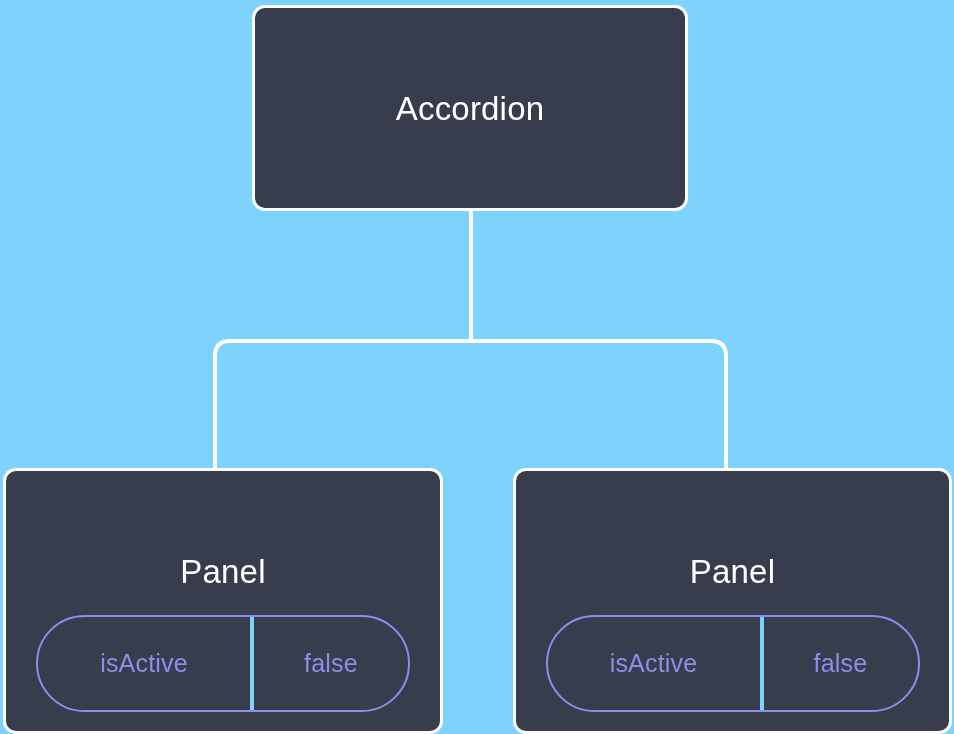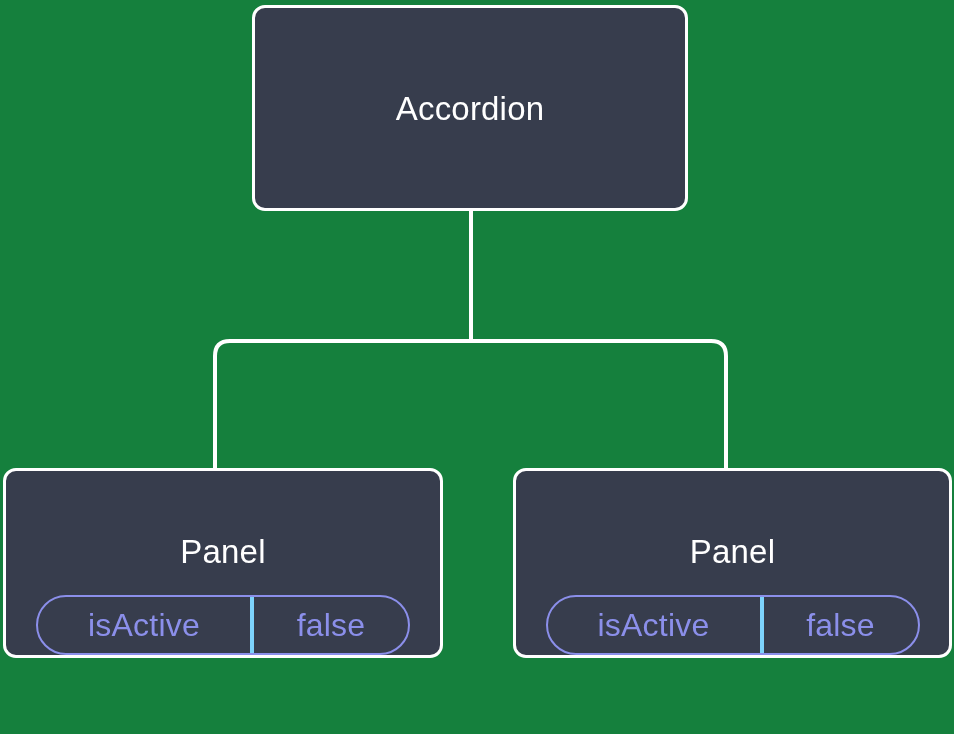--- a/index.html
+++ b/index.html
@@ -9,21 +9,21 @@
   body {
     width: 954px;
     height: 734px;
     overflow: hidden;
     font-family: "Liberation Sans", sans-serif;
   }
   #canvas {
     position: relative;
     width: 954px;
     height: 734px;
-    background: #15803d;
+    background: #7dd3fc;
     overflow: hidden;
   }
 
   
   #edges {
     position: absolute;
     left: 0;
     top: 0;
     width: 954px;
     height: 734px;
@@ -54,21 +54,21 @@
     font-size: 33px;
     line-height: 1;
     color: #ffffff;
     letter-spacing: 0.2px;
     font-weight: 400;
   }
 
   
   .panel-node {
     top: 468px;
-    height: 190px;
+    height: 266px;
     border-bottom-left-radius: 13px;
     border-bottom-right-radius: 13px;
     justify-content: center;
     padding-top: 64px;
   }
   #node-panel-left  { left: 3px;   width: 440px; }
   #node-panel-right { left: 513px; width: 439px; }
 
   .panel-node .node-title {
     font-size: 33px;
@@ -88,21 +88,21 @@
     border: 2px solid #8b8fea;
     border-radius: 49px;
     overflow: hidden;
   }
   .prop-key,
   .prop-value {
     display: flex;
     align-items: center;
     justify-content: center;
     color: #8b8fea;
-    font-size: 32px;
+    font-size: 25px;
     line-height: 1;
     font-weight: 400;
     letter-spacing: 0.2px;
   }
   .prop-key {
     width: 212px;
   }
   .prop-value {
     width: 154px;
     border-left: 4px solid #7dd3fc;

